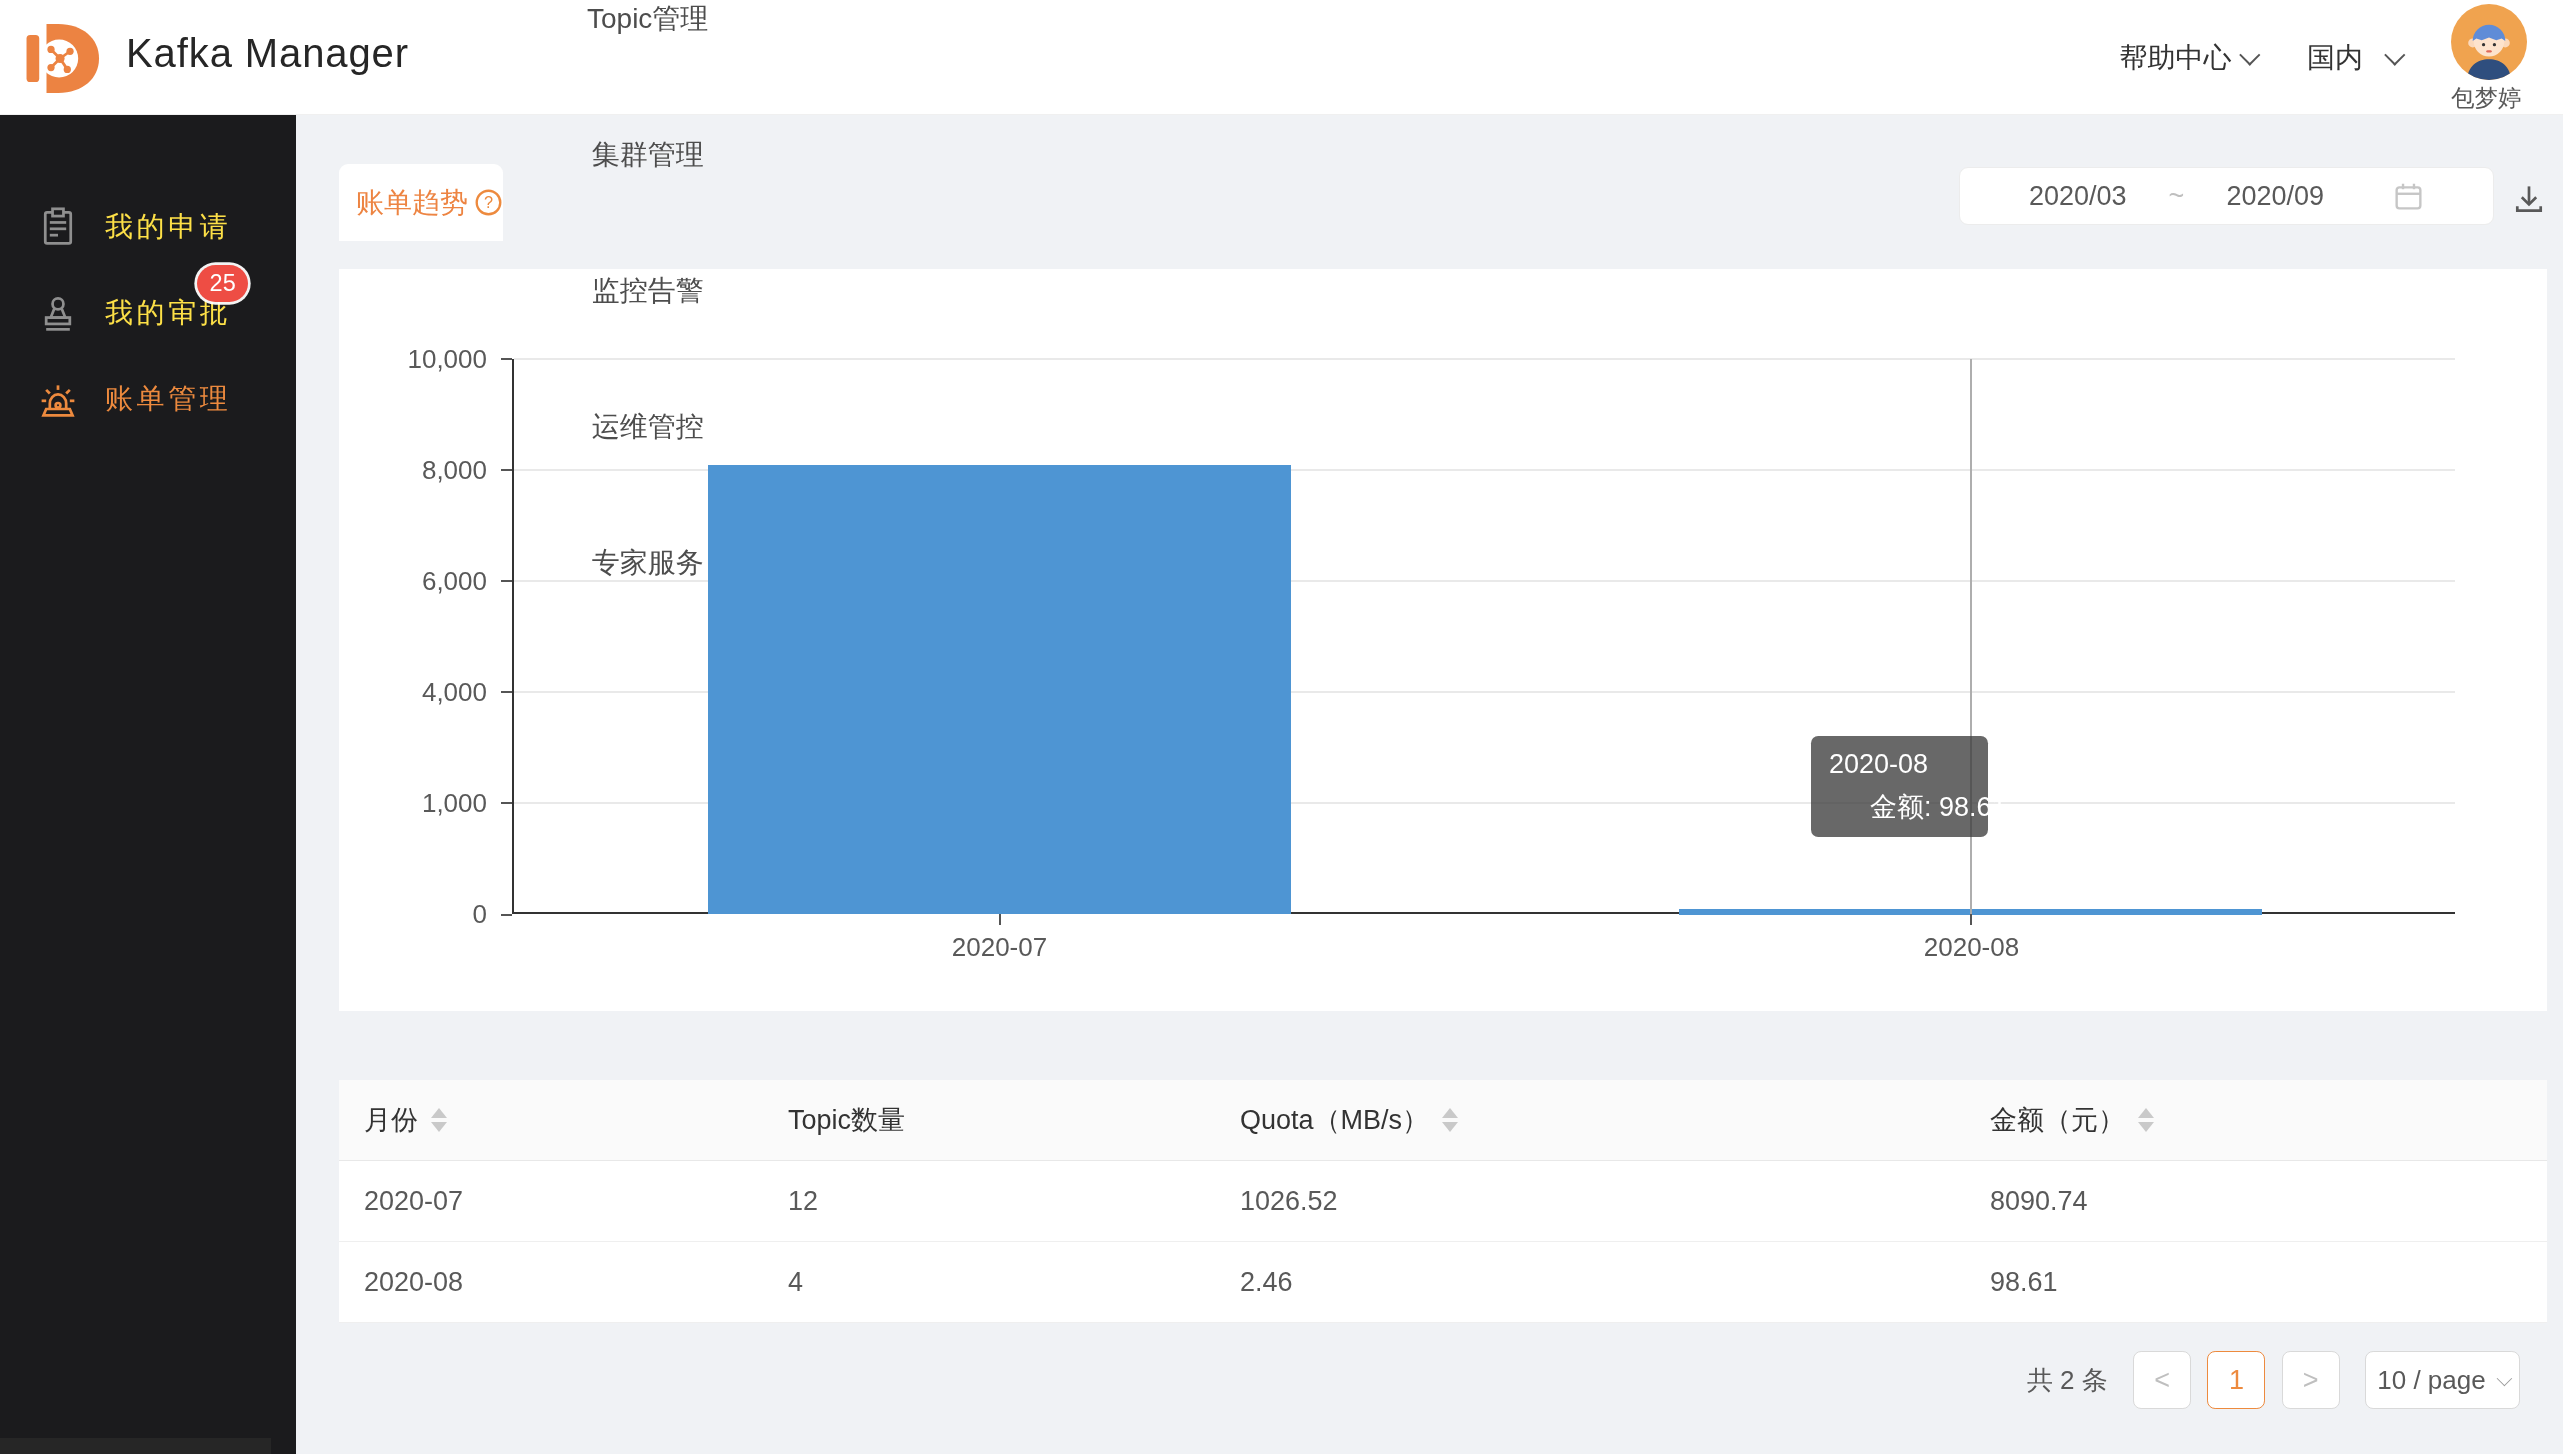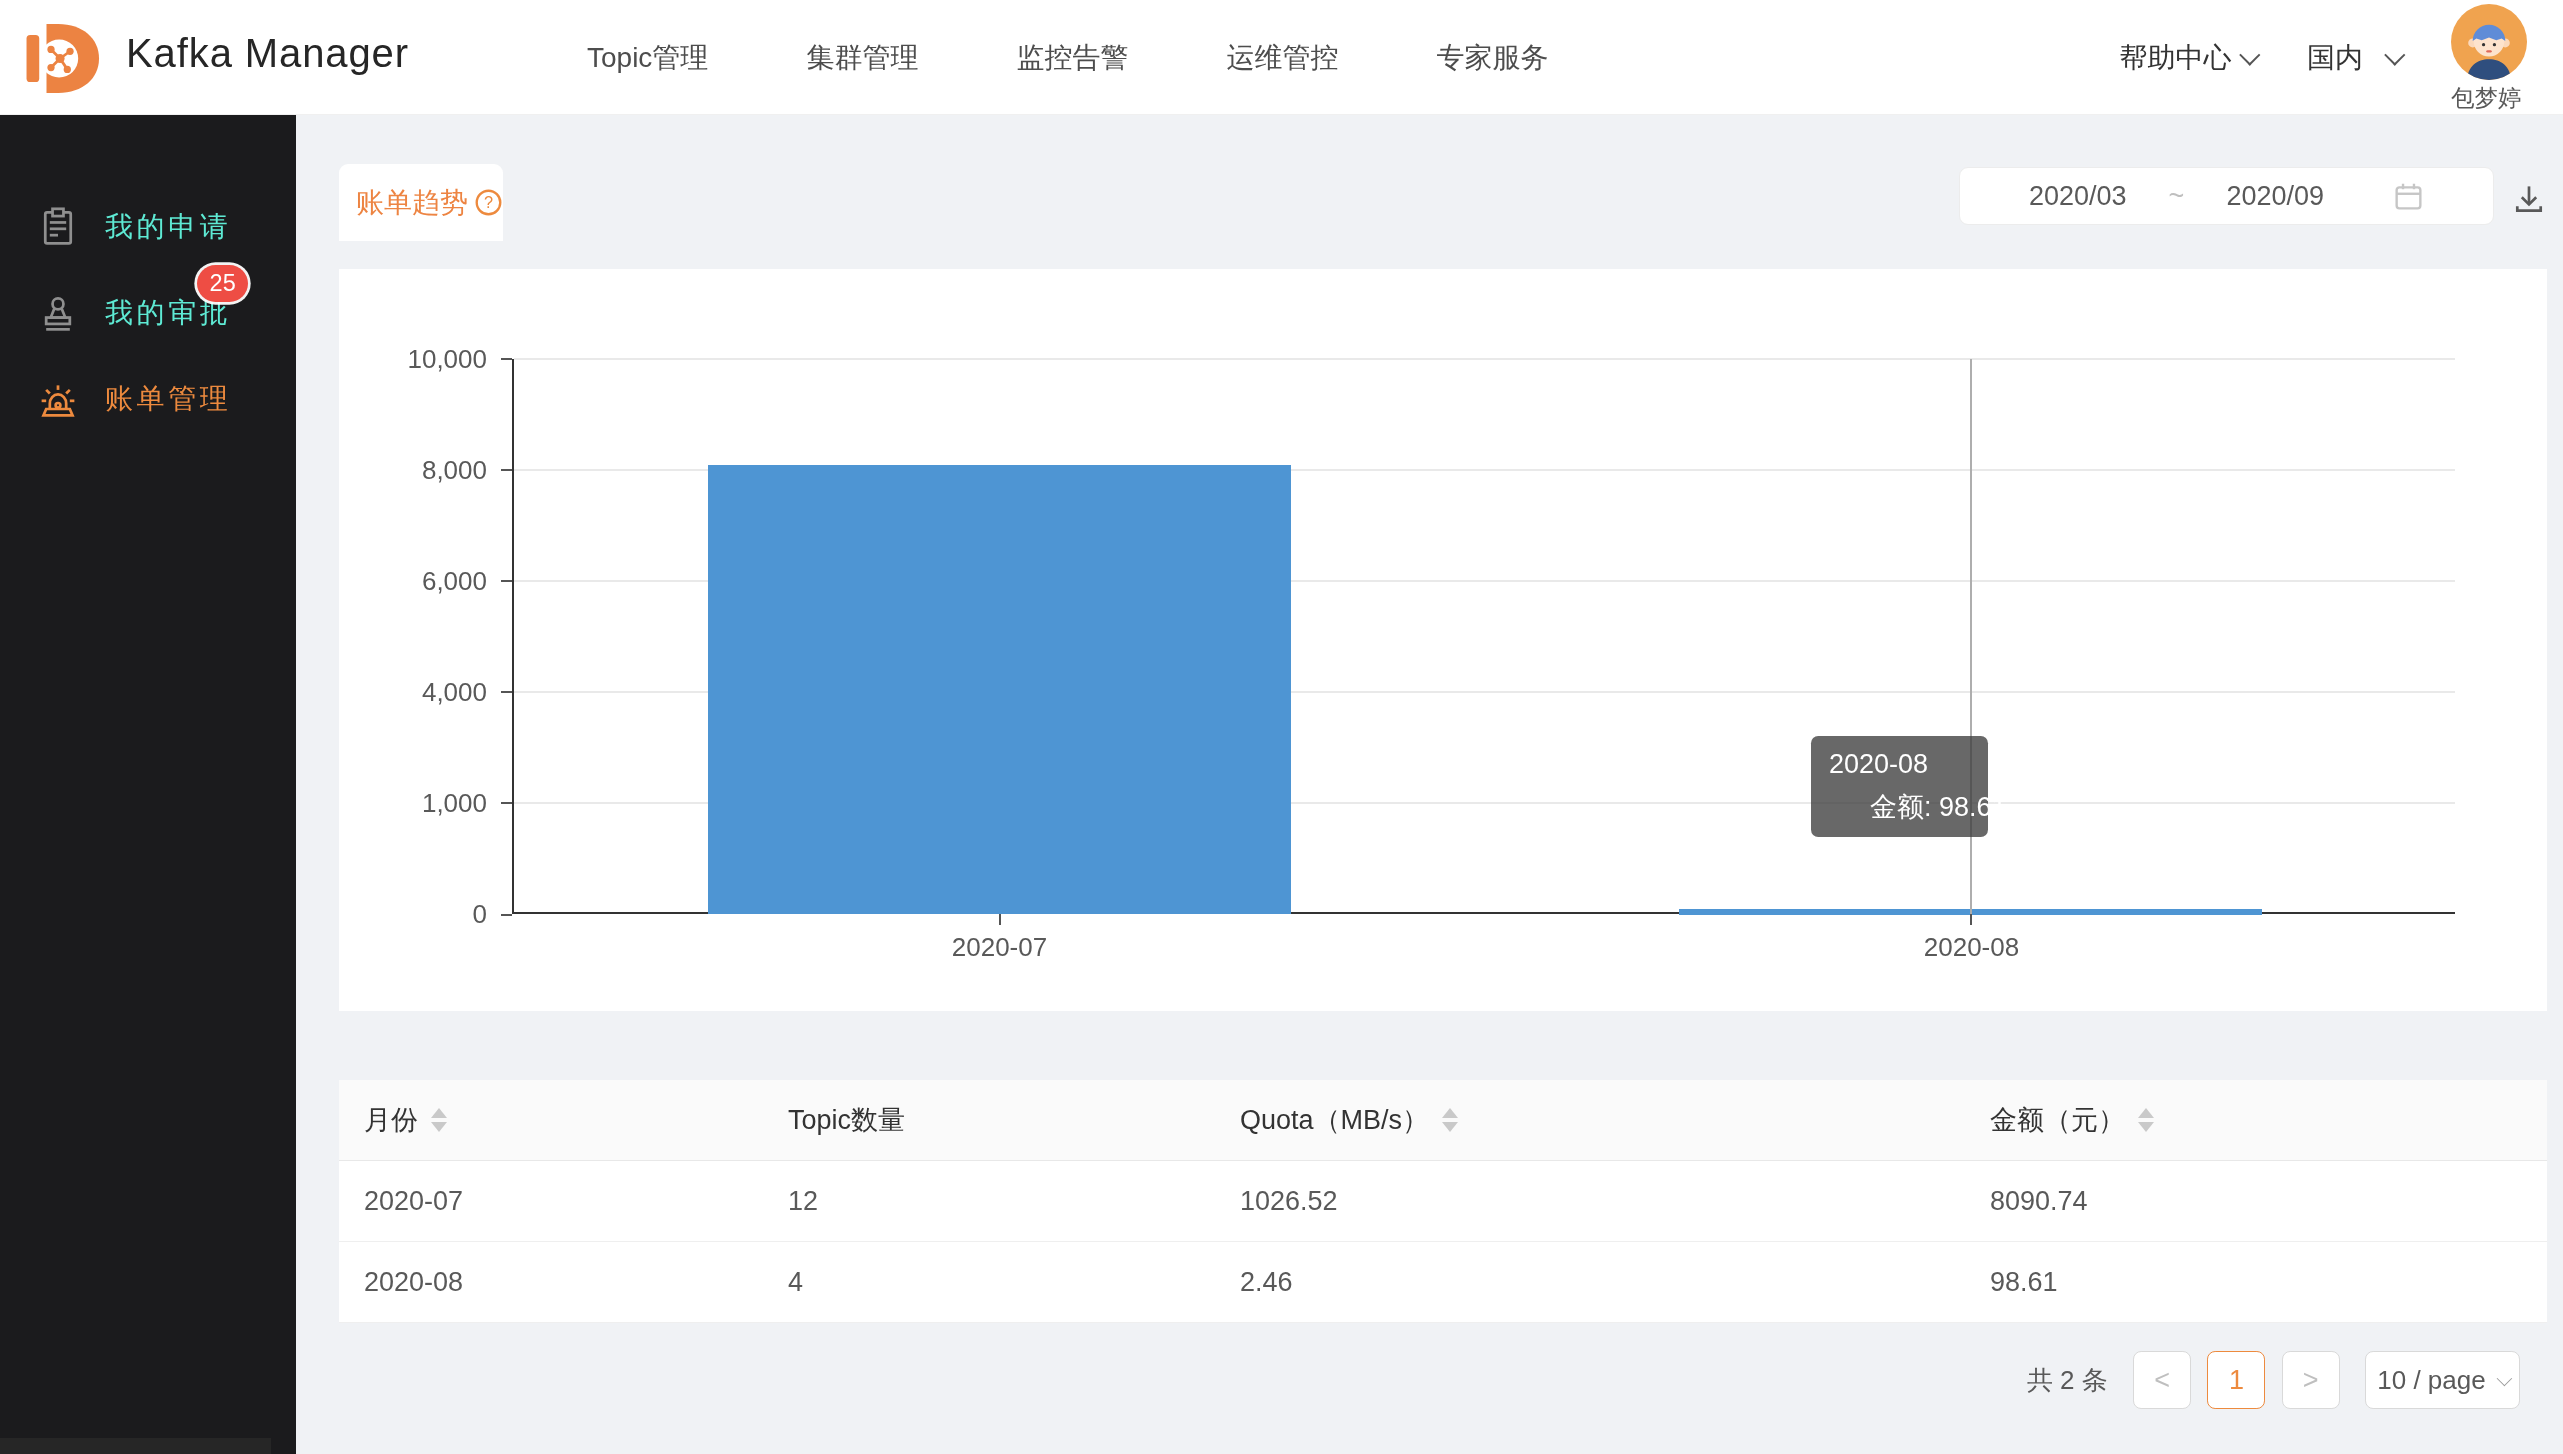--- a/index.html
+++ b/index.html
@@ -6,36 +6,36 @@
   html,body { width:2563px; height:1454px; overflow:hidden;
     font-family:"Liberation Sans","DejaVu Sans",sans-serif; background:#f0f2f5; }
 
   
   .header { position:absolute; left:0; top:0; width:2563px; height:115px;
     background:#fff; border-bottom:1.8px solid #f0f0f0; z-index:20; }
   .logo-wrap { position:absolute; left:22px; top:14.5px; width:87px; height:87px; }
   .brand { position:absolute; left:126px; top:31px; font-size:40px; font-weight:500;
     color:#262626; letter-spacing:0.9px; }
   .top-nav { position:absolute; left:587px; top:0; height:115px; display:flex;
-    align-items:center; gap:98px; }
+    align-items:center; gap:98px;flex-direction:column; }
   .top-nav .nav-item { font-size:28px; color:#4d4d4d; cursor:pointer; white-space:nowrap; }
   .header-right { position:absolute; right:36px; top:0; height:115px; display:flex;
     align-items:center; gap:52px; }
   .hdr-link { display:flex; align-items:center; gap:9px; font-size:28px; color:#333; cursor:pointer; }
   .chev { width:14.5px; height:14.5px; border-right:2.7px solid #555; border-bottom:2.7px solid #555;
     transform:rotate(45deg) translateY(-3.6px); display:inline-block; }
   .user-block { display:flex; flex-direction:column; margin-top:3.6px; cursor:pointer; }
   .user-name { font-size:23.5px; color:#595959; margin-top:1.8px; }
 
   
   .sidebar { position:absolute; left:0; top:115px; width:296px; height:1339px; background:#1b1b1d; }
   .side-list { position:absolute; top:69px; left:0; width:100%; }
   .side-item { height:86px; display:flex; align-items:center; padding-left:38px; gap:27px;
     cursor:pointer; position:relative; }
-  .side-item .lbl { font-size:28px; color:#5eead4; letter-spacing:3.6px; }
+  .side-item .lbl { font-size:28px; color:#fde047; letter-spacing:3.6px; }
   .side-item.active .lbl { color:#ed8a3e; }
   .badge { position:absolute; left:197px; top:-5.4px; background:#ee4d44; color:#fff;
     font-size:23.5px; line-height:1; padding:7.2px 12.6px; border-radius:902px;
     box-shadow:0 0 0 2.7px rgba(255,255,255,.95); }
   .side-foot { position:absolute; left:0; bottom:0; width:271px; height:16.3px; background:#262626; }
 
   
   .tab { position:absolute; left:339px; top:164px; width:164px; height:77px; background:#fff;
     border-radius:9px 9px 0 0; display:flex; align-items:center; justify-content:flex-end;
     gap:6px; cursor:pointer; }

